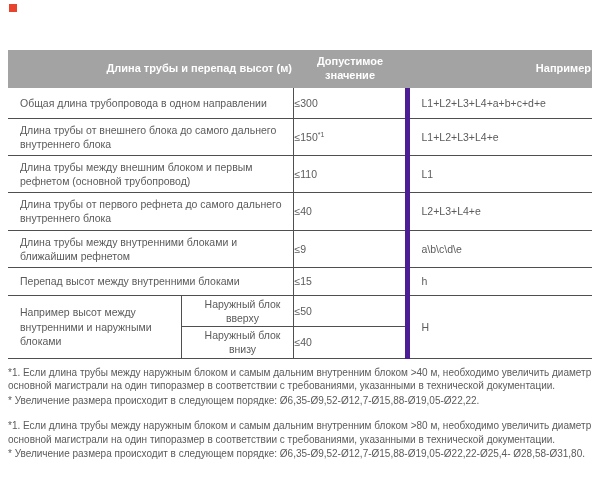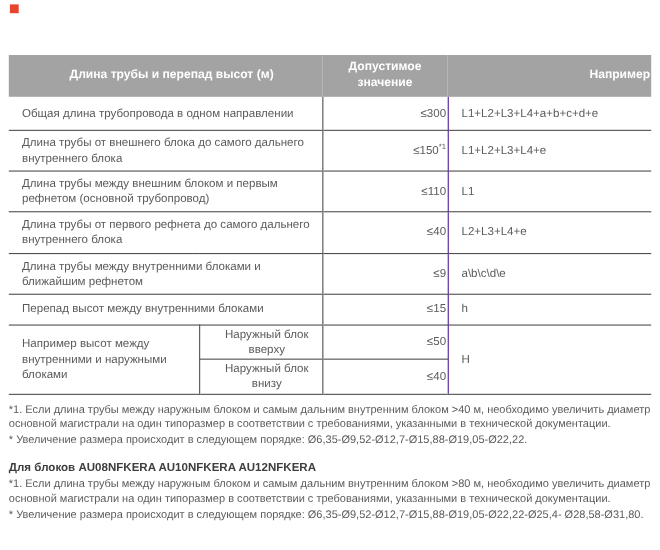--- a/index.html
+++ b/index.html
@@ -24,33 +24,33 @@
   th {
     background: #a3a3a3;
     color: #ffffff;
     font-size: 11px;
     font-weight: 600;
     height: 38px;
     vertical-align: middle;
     border: none;
     line-height: 1.25;
   }
-  th.h-desc { text-align: center; padding-left: 12px; }
+  th.h-desc { text-align: right; padding-left: 12px; }
   th.h-val  { padding: 0 16px; }
   th.h-ex   { text-align: right; padding-left: 12px; }
   td {
     color: #5b5b5b;
     font-size: 10.5px;
     line-height: 1.35;
     vertical-align: middle;
     border-bottom: 1px solid #4f4f4f;
   }
   .c-desc { text-align: left; padding: 4px 10px 4px 12px; }
   .c-sub  { text-align: center; padding-left: 12px; border-left: 1px solid #4f4f4f; }
-  .c-val  { text-align: right; border-left: 1px solid #4f4f4f; border-right: 1px solid #4c1d95; }
+  .c-val  { text-align: left; border-left: 1px solid #4f4f4f; border-right: 5px solid #4c1d95; }
   .c-ex   { text-align: left; padding-left: 12px; }
   .c-val sup { font-size: 7px; line-height: 0; }
   tr.r1 td { height: 30px; margin-top: 16px; }
   tr.r2 td, tr.r3 td, tr.r4 td { height: 34px; }
   tr.r5 td, tr.r6 td, tr.r7 td { height: 28px; }
   tr.r8 td { height: 27px; }
   .notes { margin: 7px 0 0 8px; width: 584px; }
   .note-block + .note-block { margin-top: 12px; }
   .note-title {
     font-size: 10.5px;
@@ -128,17 +128,16 @@
     </tr>
   </tbody>
 </table>
 
 <div class="notes">
   <div class="note-block">
     <p class="note-text">*1. Если длина трубы между наружным блоком и самым дальним внутренним блоком &gt;40 м, необходимо увеличить диаметр основной магистрали на один типоразмер в соответствии с требованиями, указанными в технической документации.</p>
     <p class="note-text">* Увеличение размера происходит в следующем порядке: Ø6,35-Ø9,52-Ø12,7-Ø15,88-Ø19,05-Ø22,22.</p>
   </div>
   <div class="note-block">
-    <p class="note-title">Для блоков AU08NFKERA AU10NFKERA AU12NFKERA</p>
     <p class="note-text">*1. Если длина трубы между наружным блоком и самым дальним внутренним блоком &gt;80 м, необходимо увеличить диаметр основной магистрали на один типоразмер в соответствии с требованиями, указанными в технической документации.</p>
     <p class="note-text">* Увеличение размера происходит в следующем порядке: Ø6,35-Ø9,52-Ø12,7-Ø15,88-Ø19,05-Ø22,22-Ø25,4- Ø28,58-Ø31,80.</p>
   </div>
 </div>
 
 </body></html>

